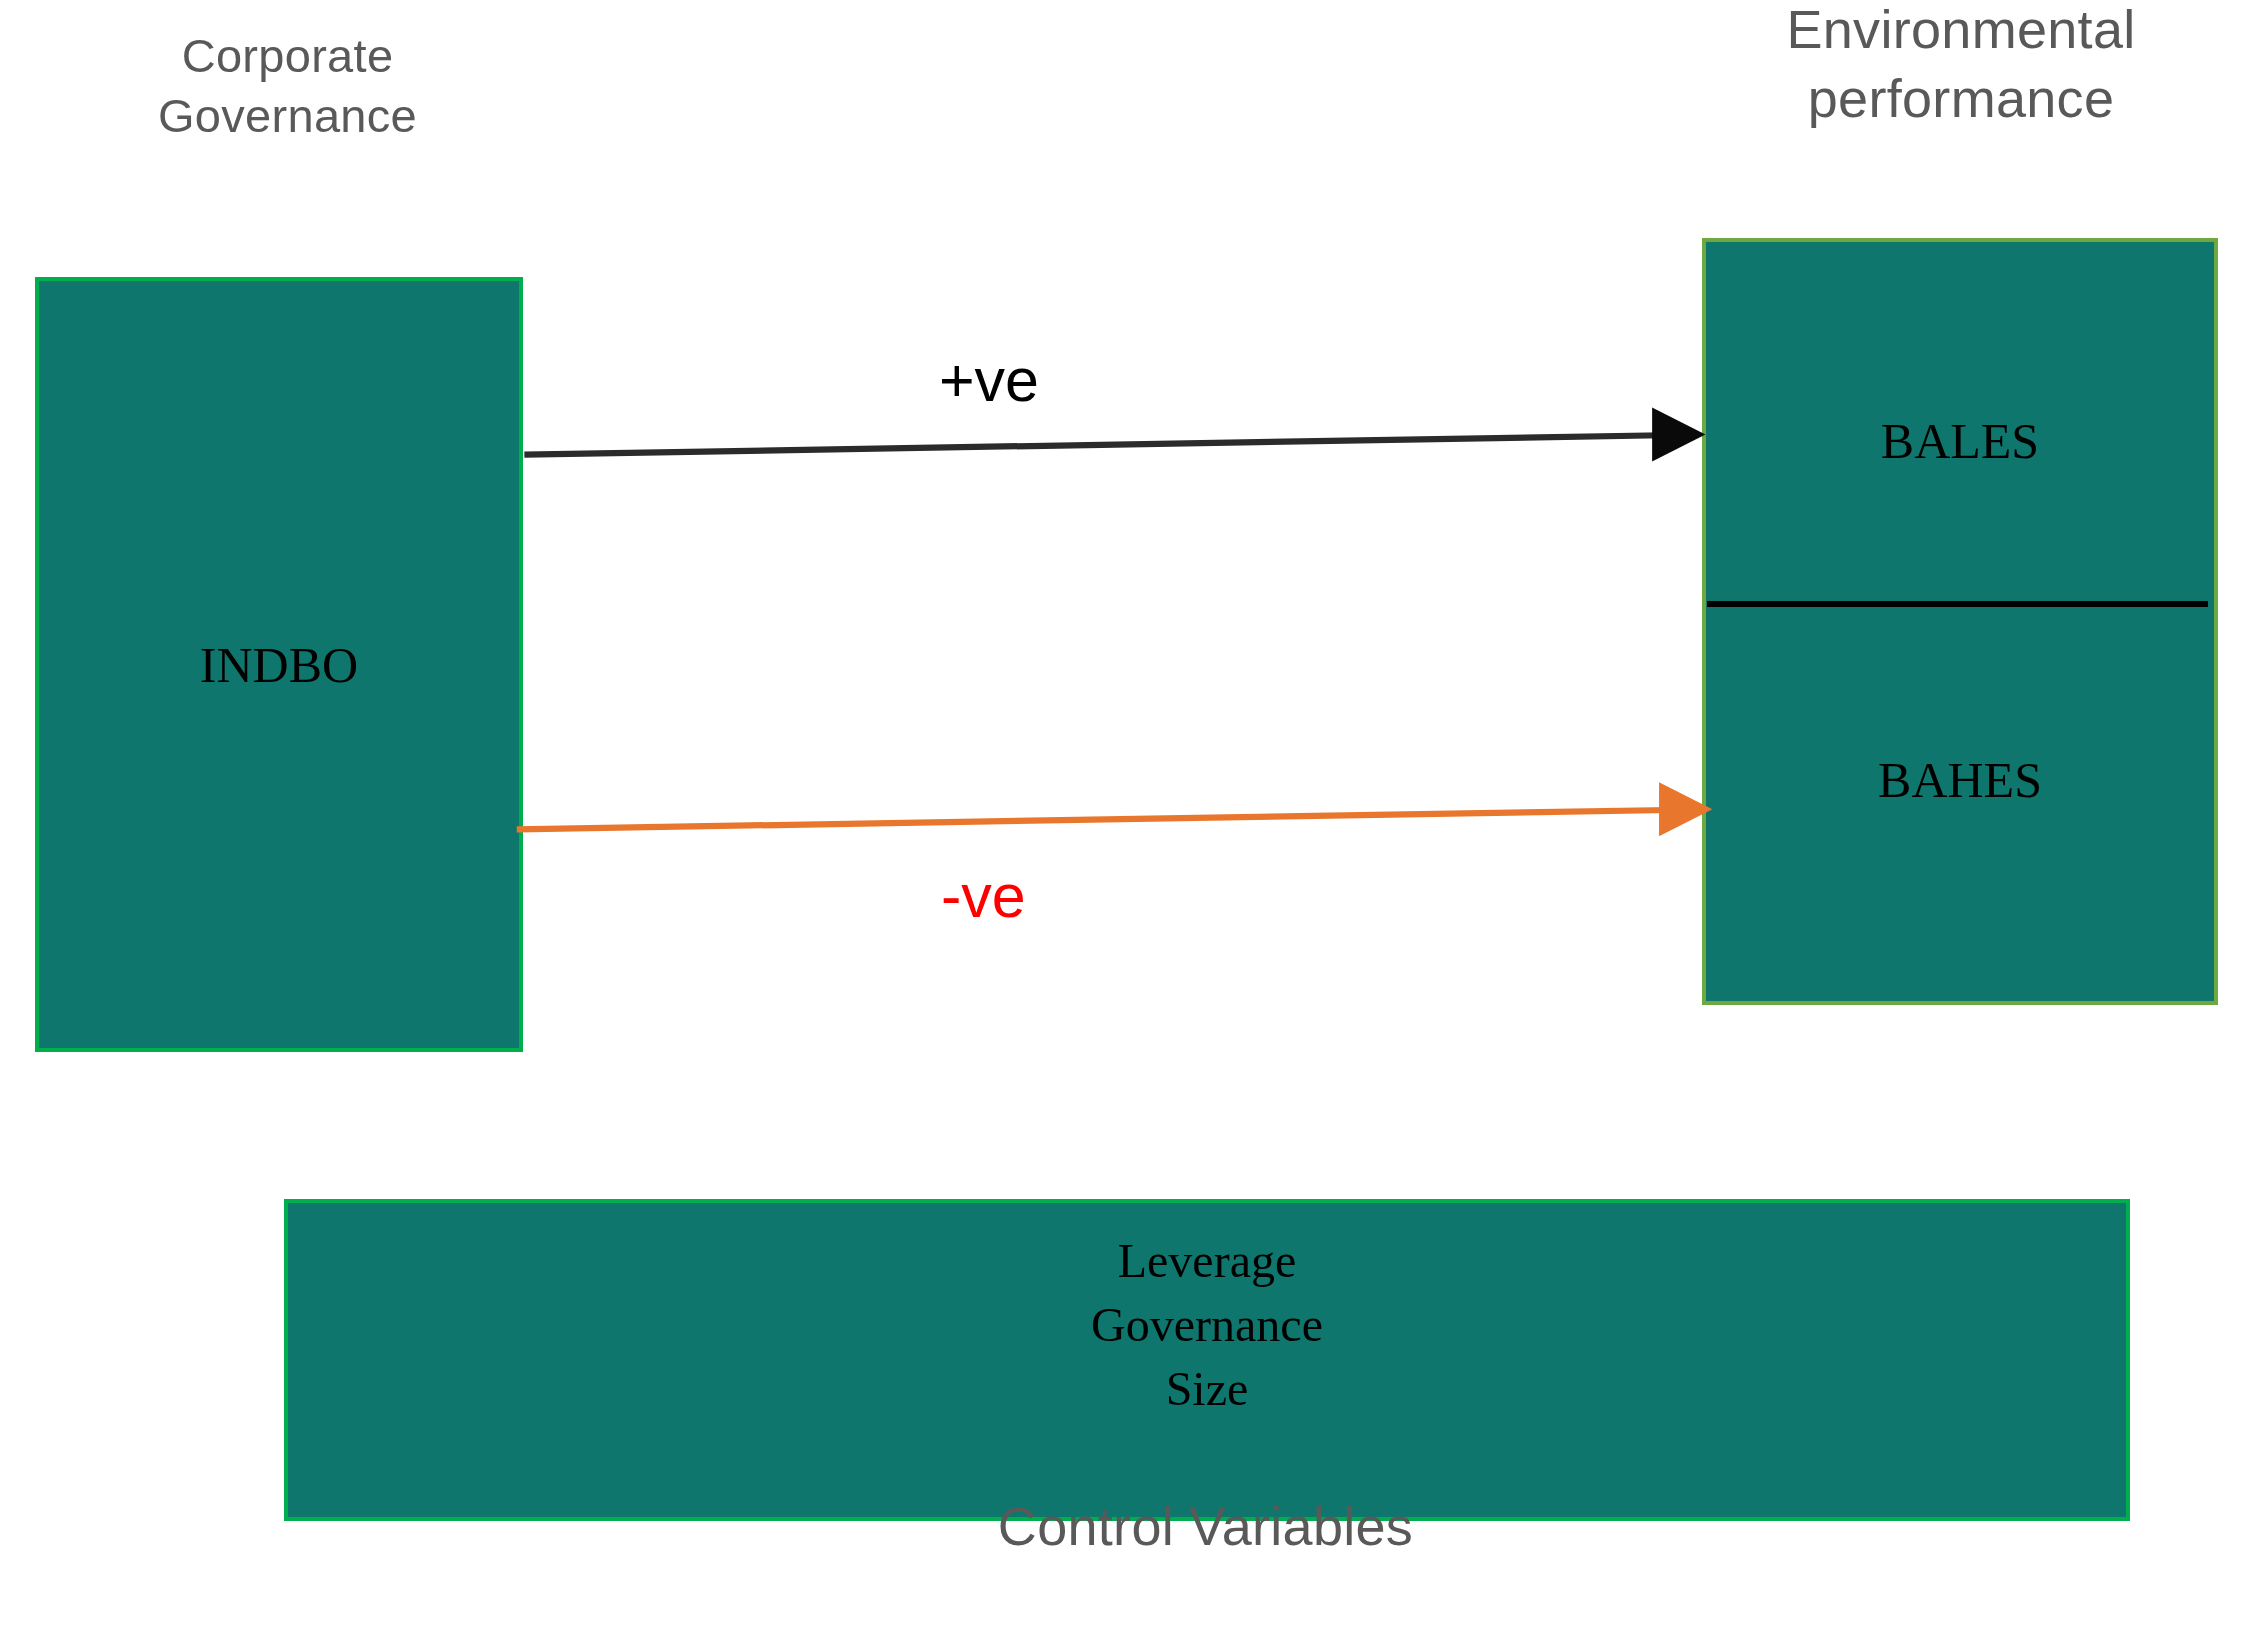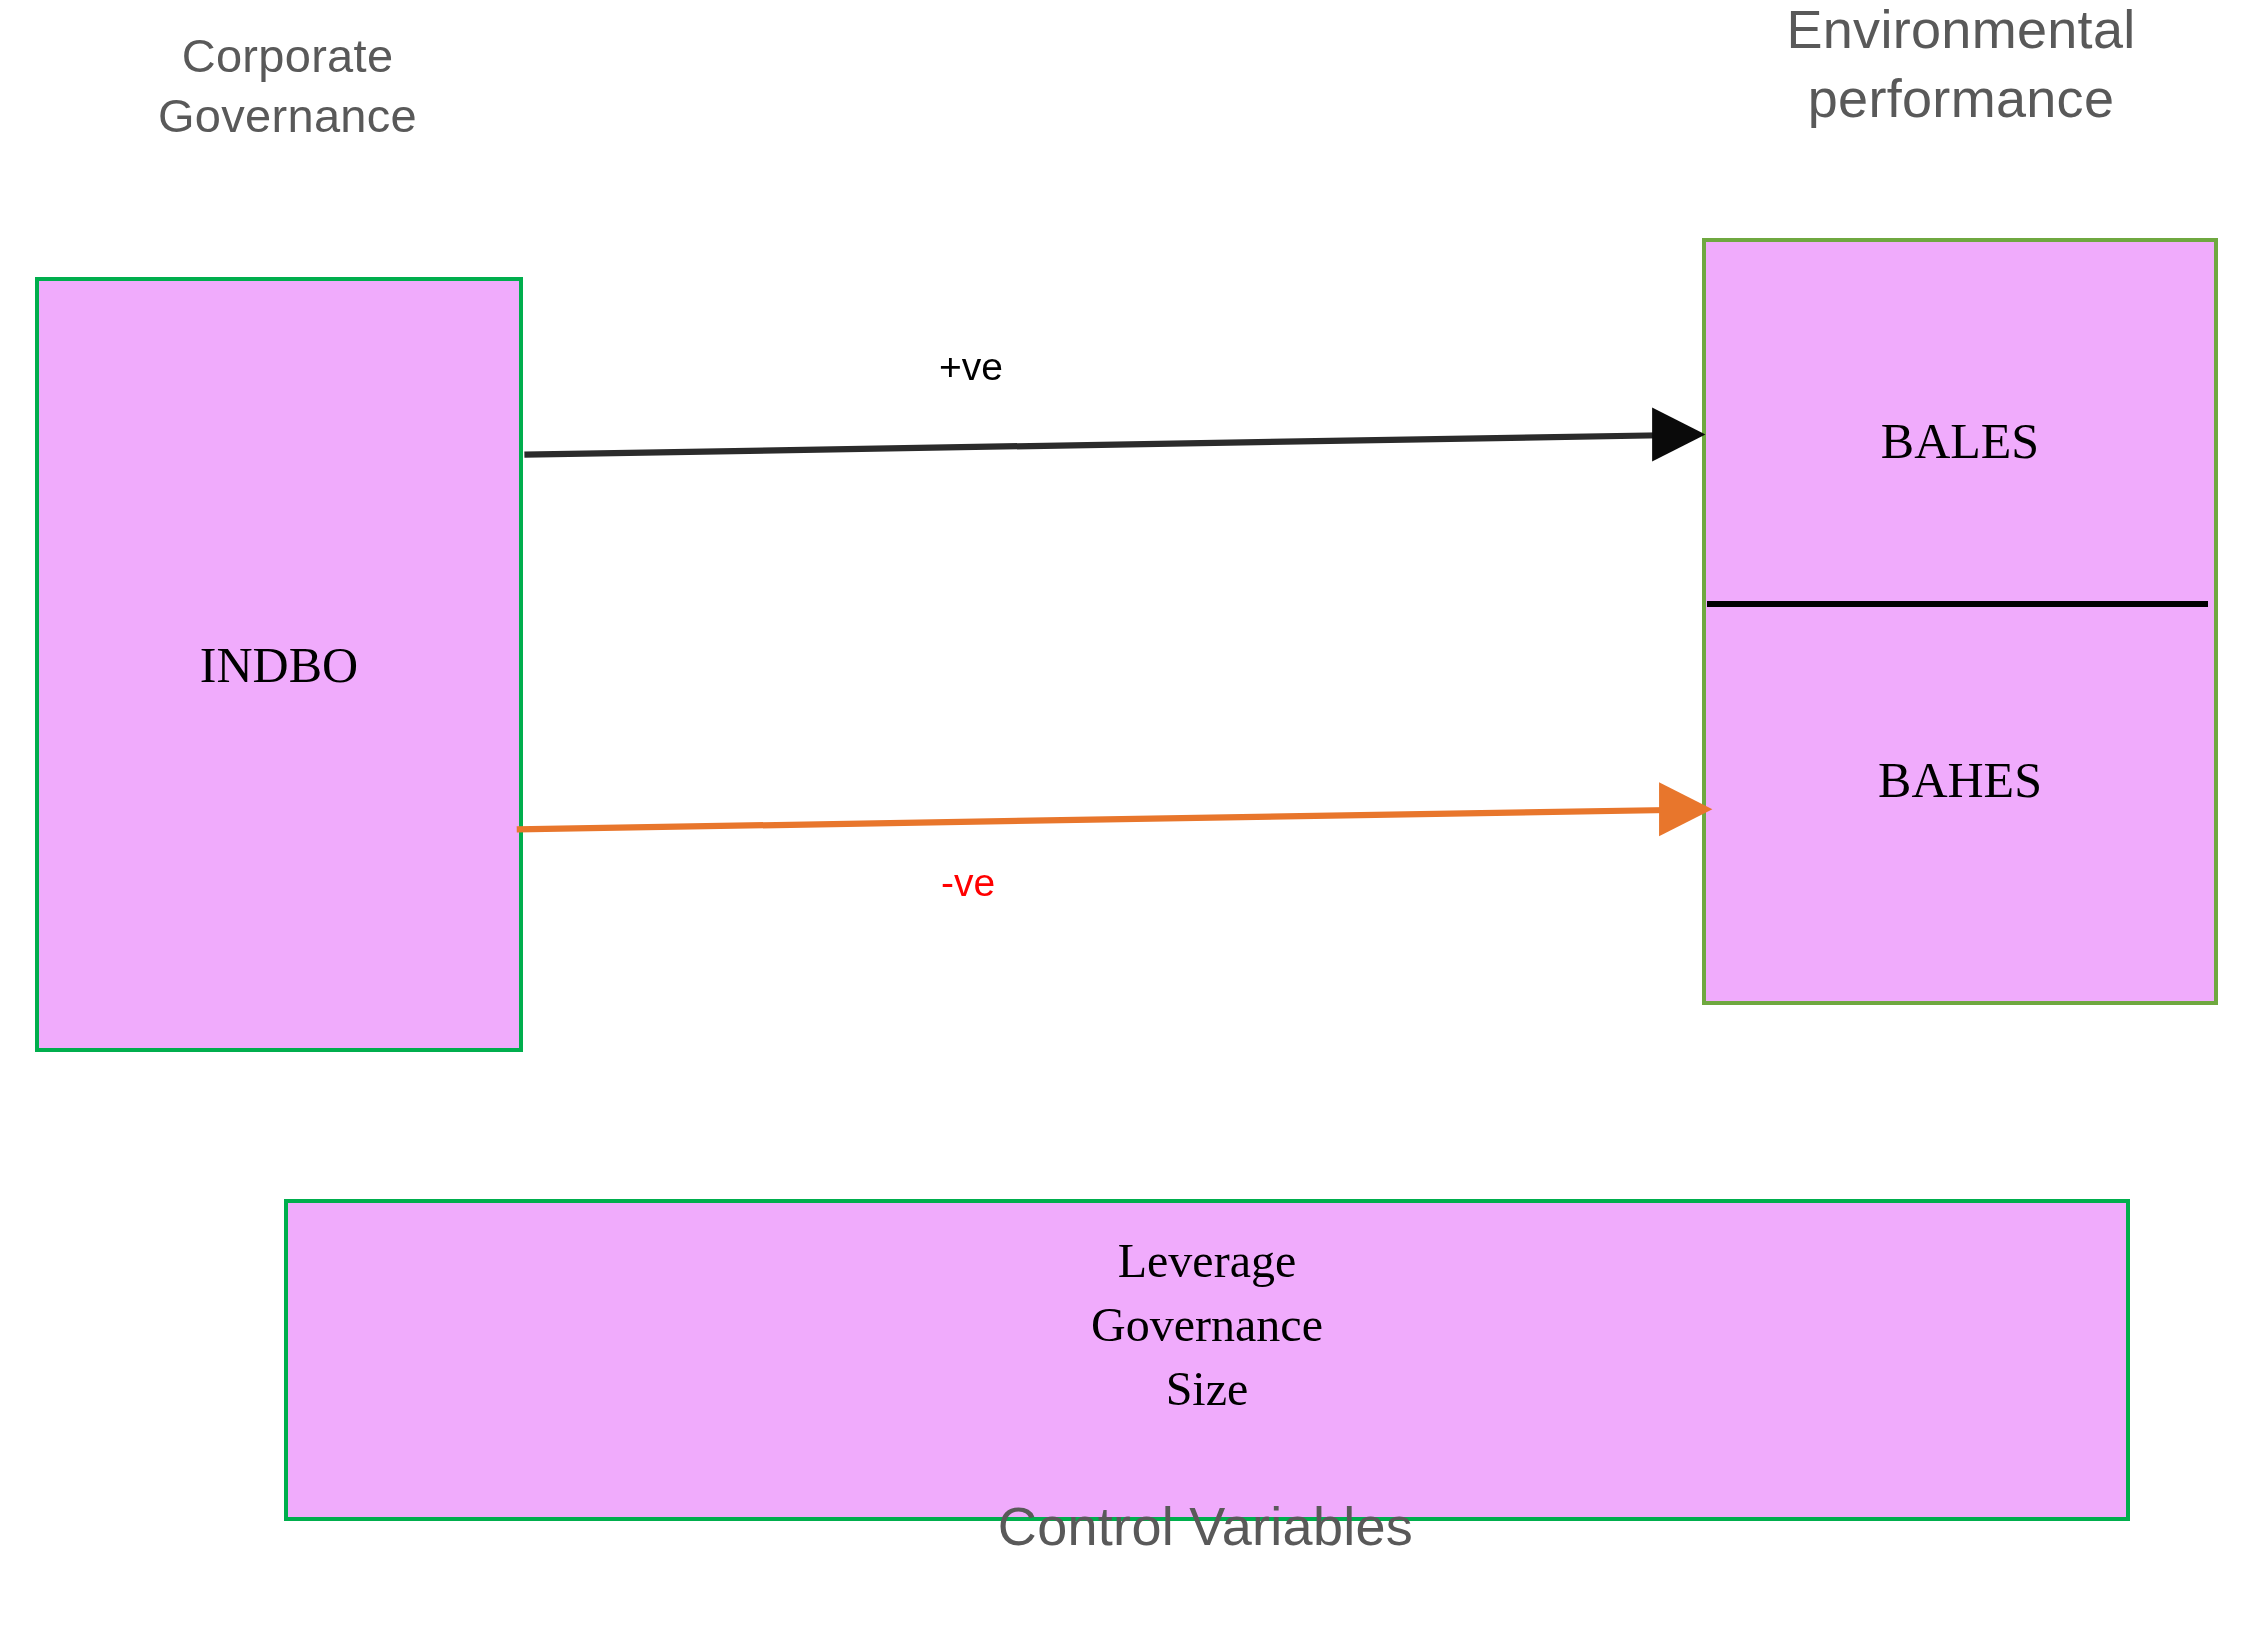--- a/index.html
+++ b/index.html
@@ -43,21 +43,21 @@
     left: 859px;
     top: 1492px;
     width: 693px;
     font-size: 54px;
   }
 
   
   .box {
     position: absolute;
     box-sizing: border-box;
-    background: #f0abfc;
+    background: #0f766e;
   }
   #box-indbo {
     left: 35px;
     top: 258px;
     width: 488px;
     height: 775px;
     border: 4.8px solid #00AE4D;
     margin-top: 19px;
   }
   #box-envperf {
@@ -136,21 +136,21 @@
     top: 0;
     width: 2261px;
     height: 1629px;
     pointer-events: none;
   }
 
   
   .sign-label {
     position: absolute;
     font-family: "Liberation Sans", sans-serif;
-    font-size: 39px;
+    font-size: 61px;
     white-space: nowrap;
   }
   #label-positive {
     left: 939px;
     top: 345px;
     color: #000000;
   }
   #label-negative {
     left: 941px;
     top: 861px;

